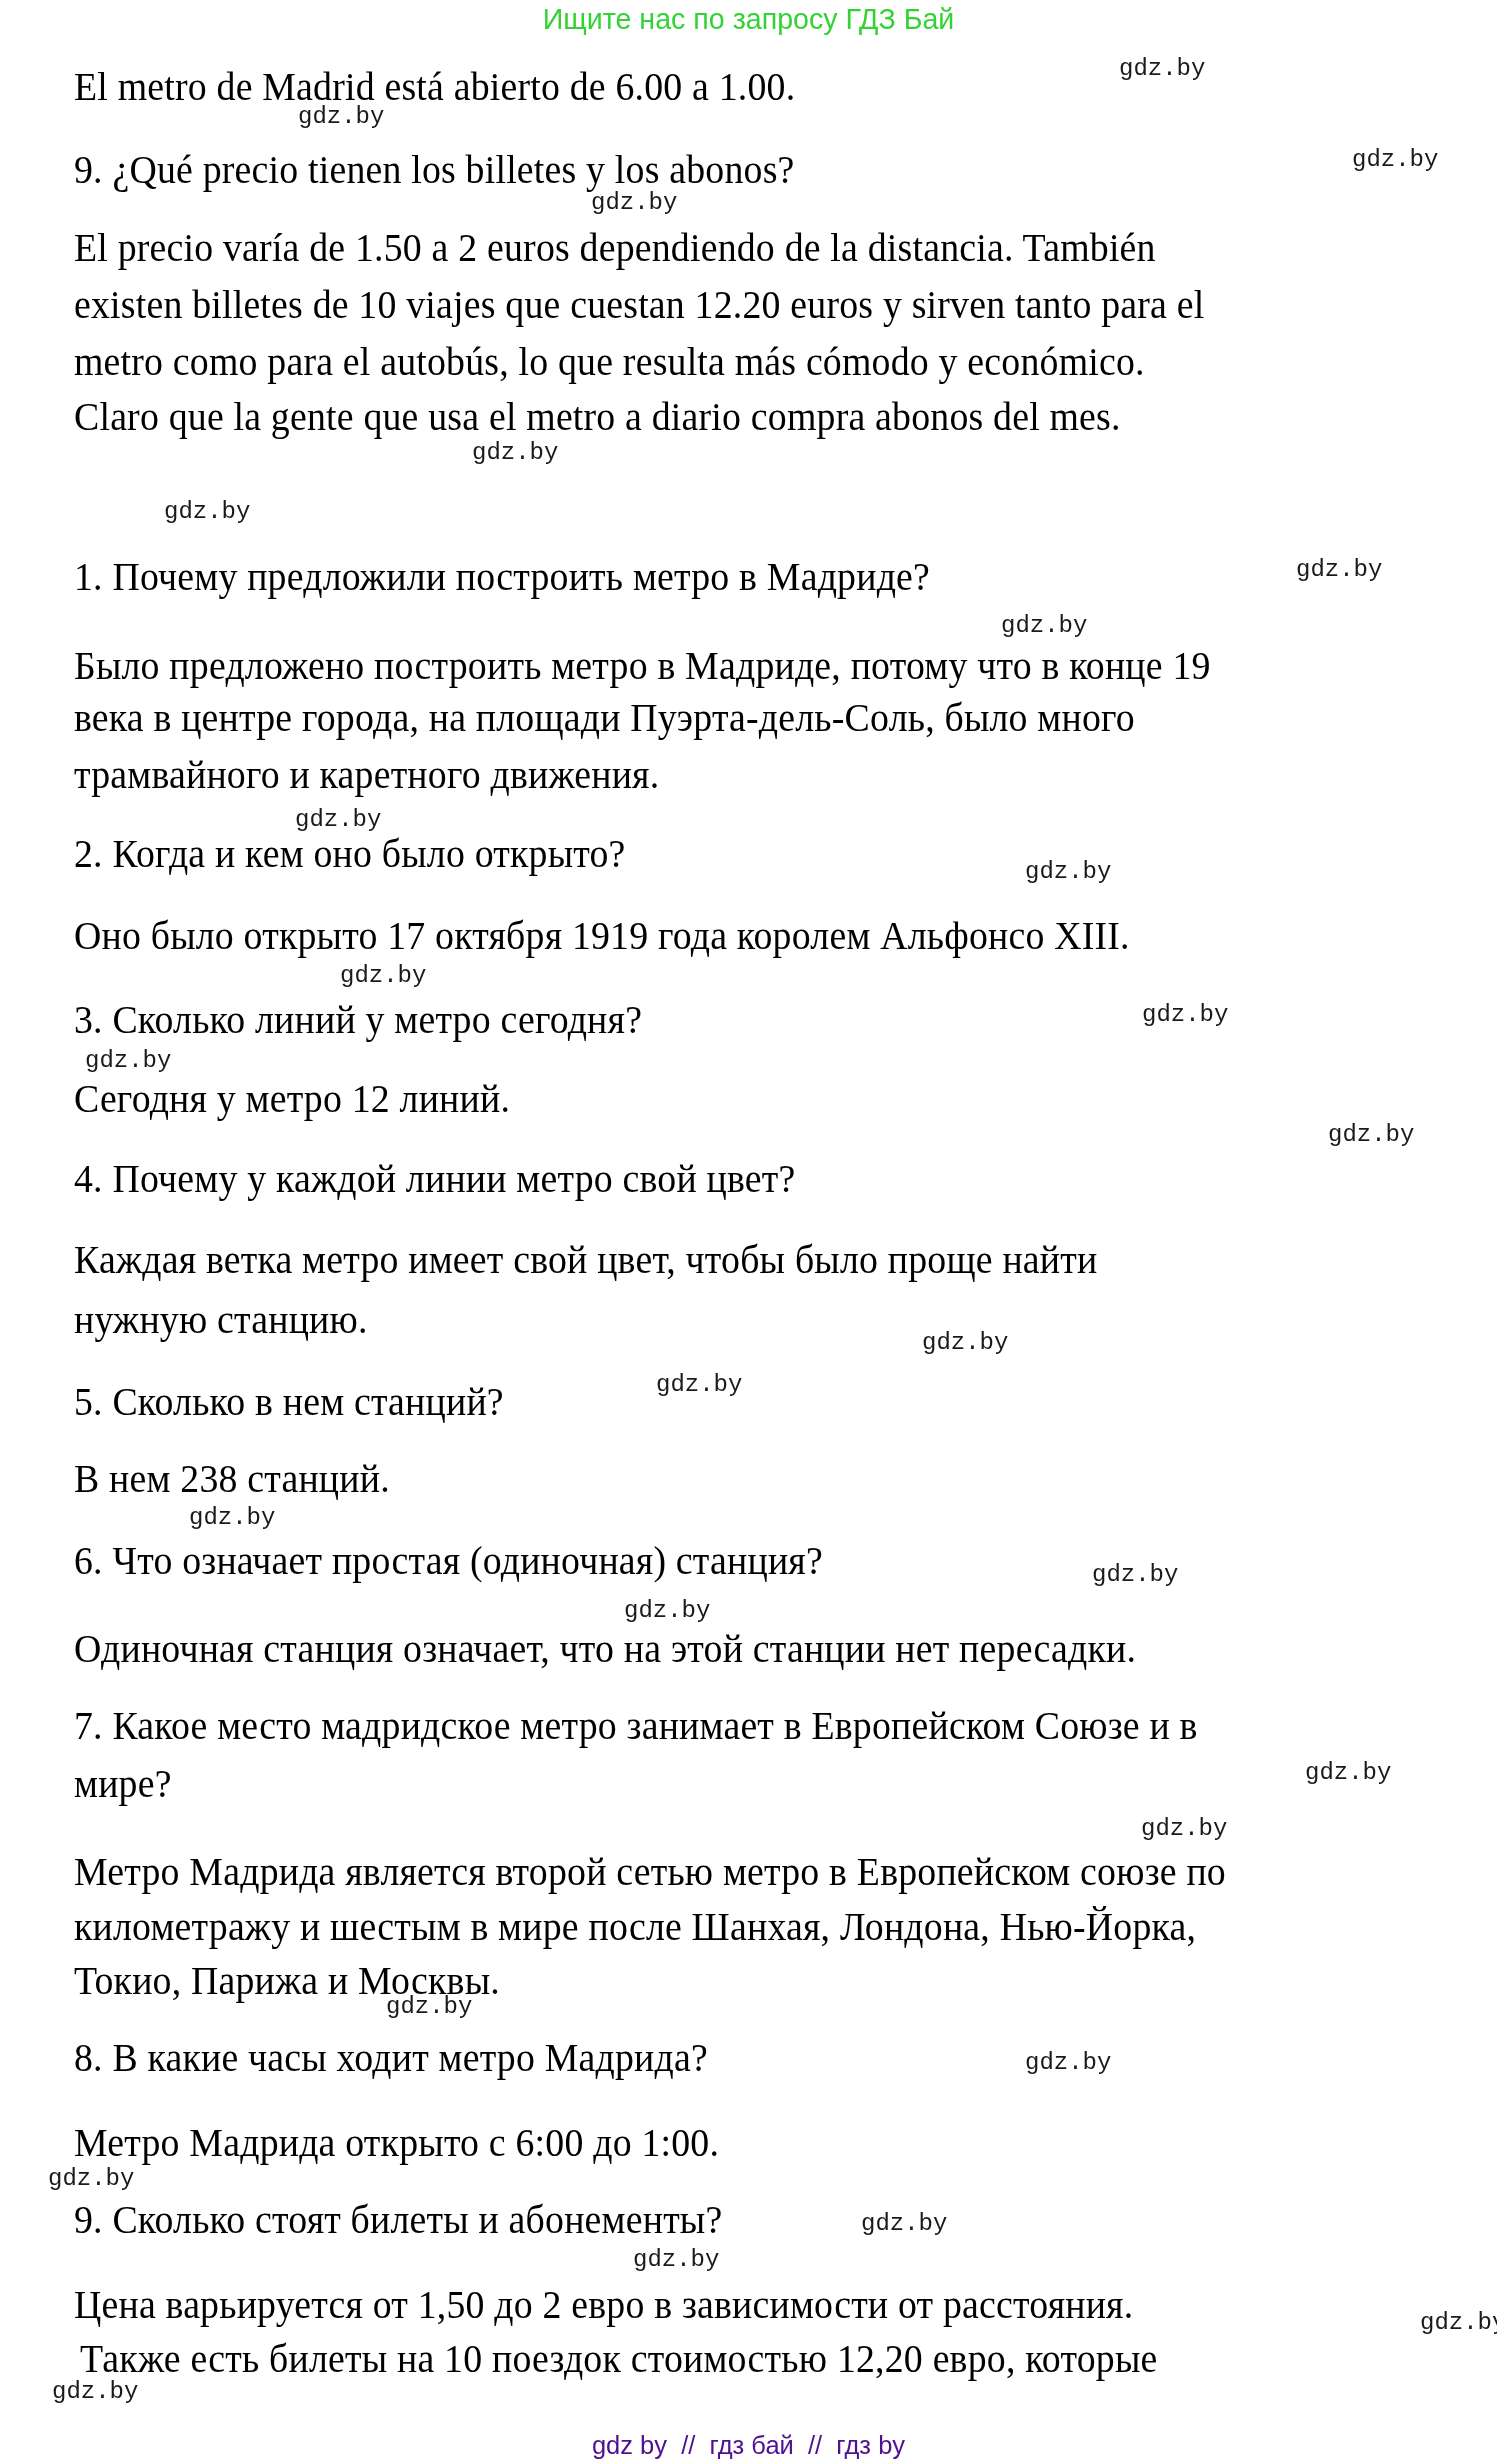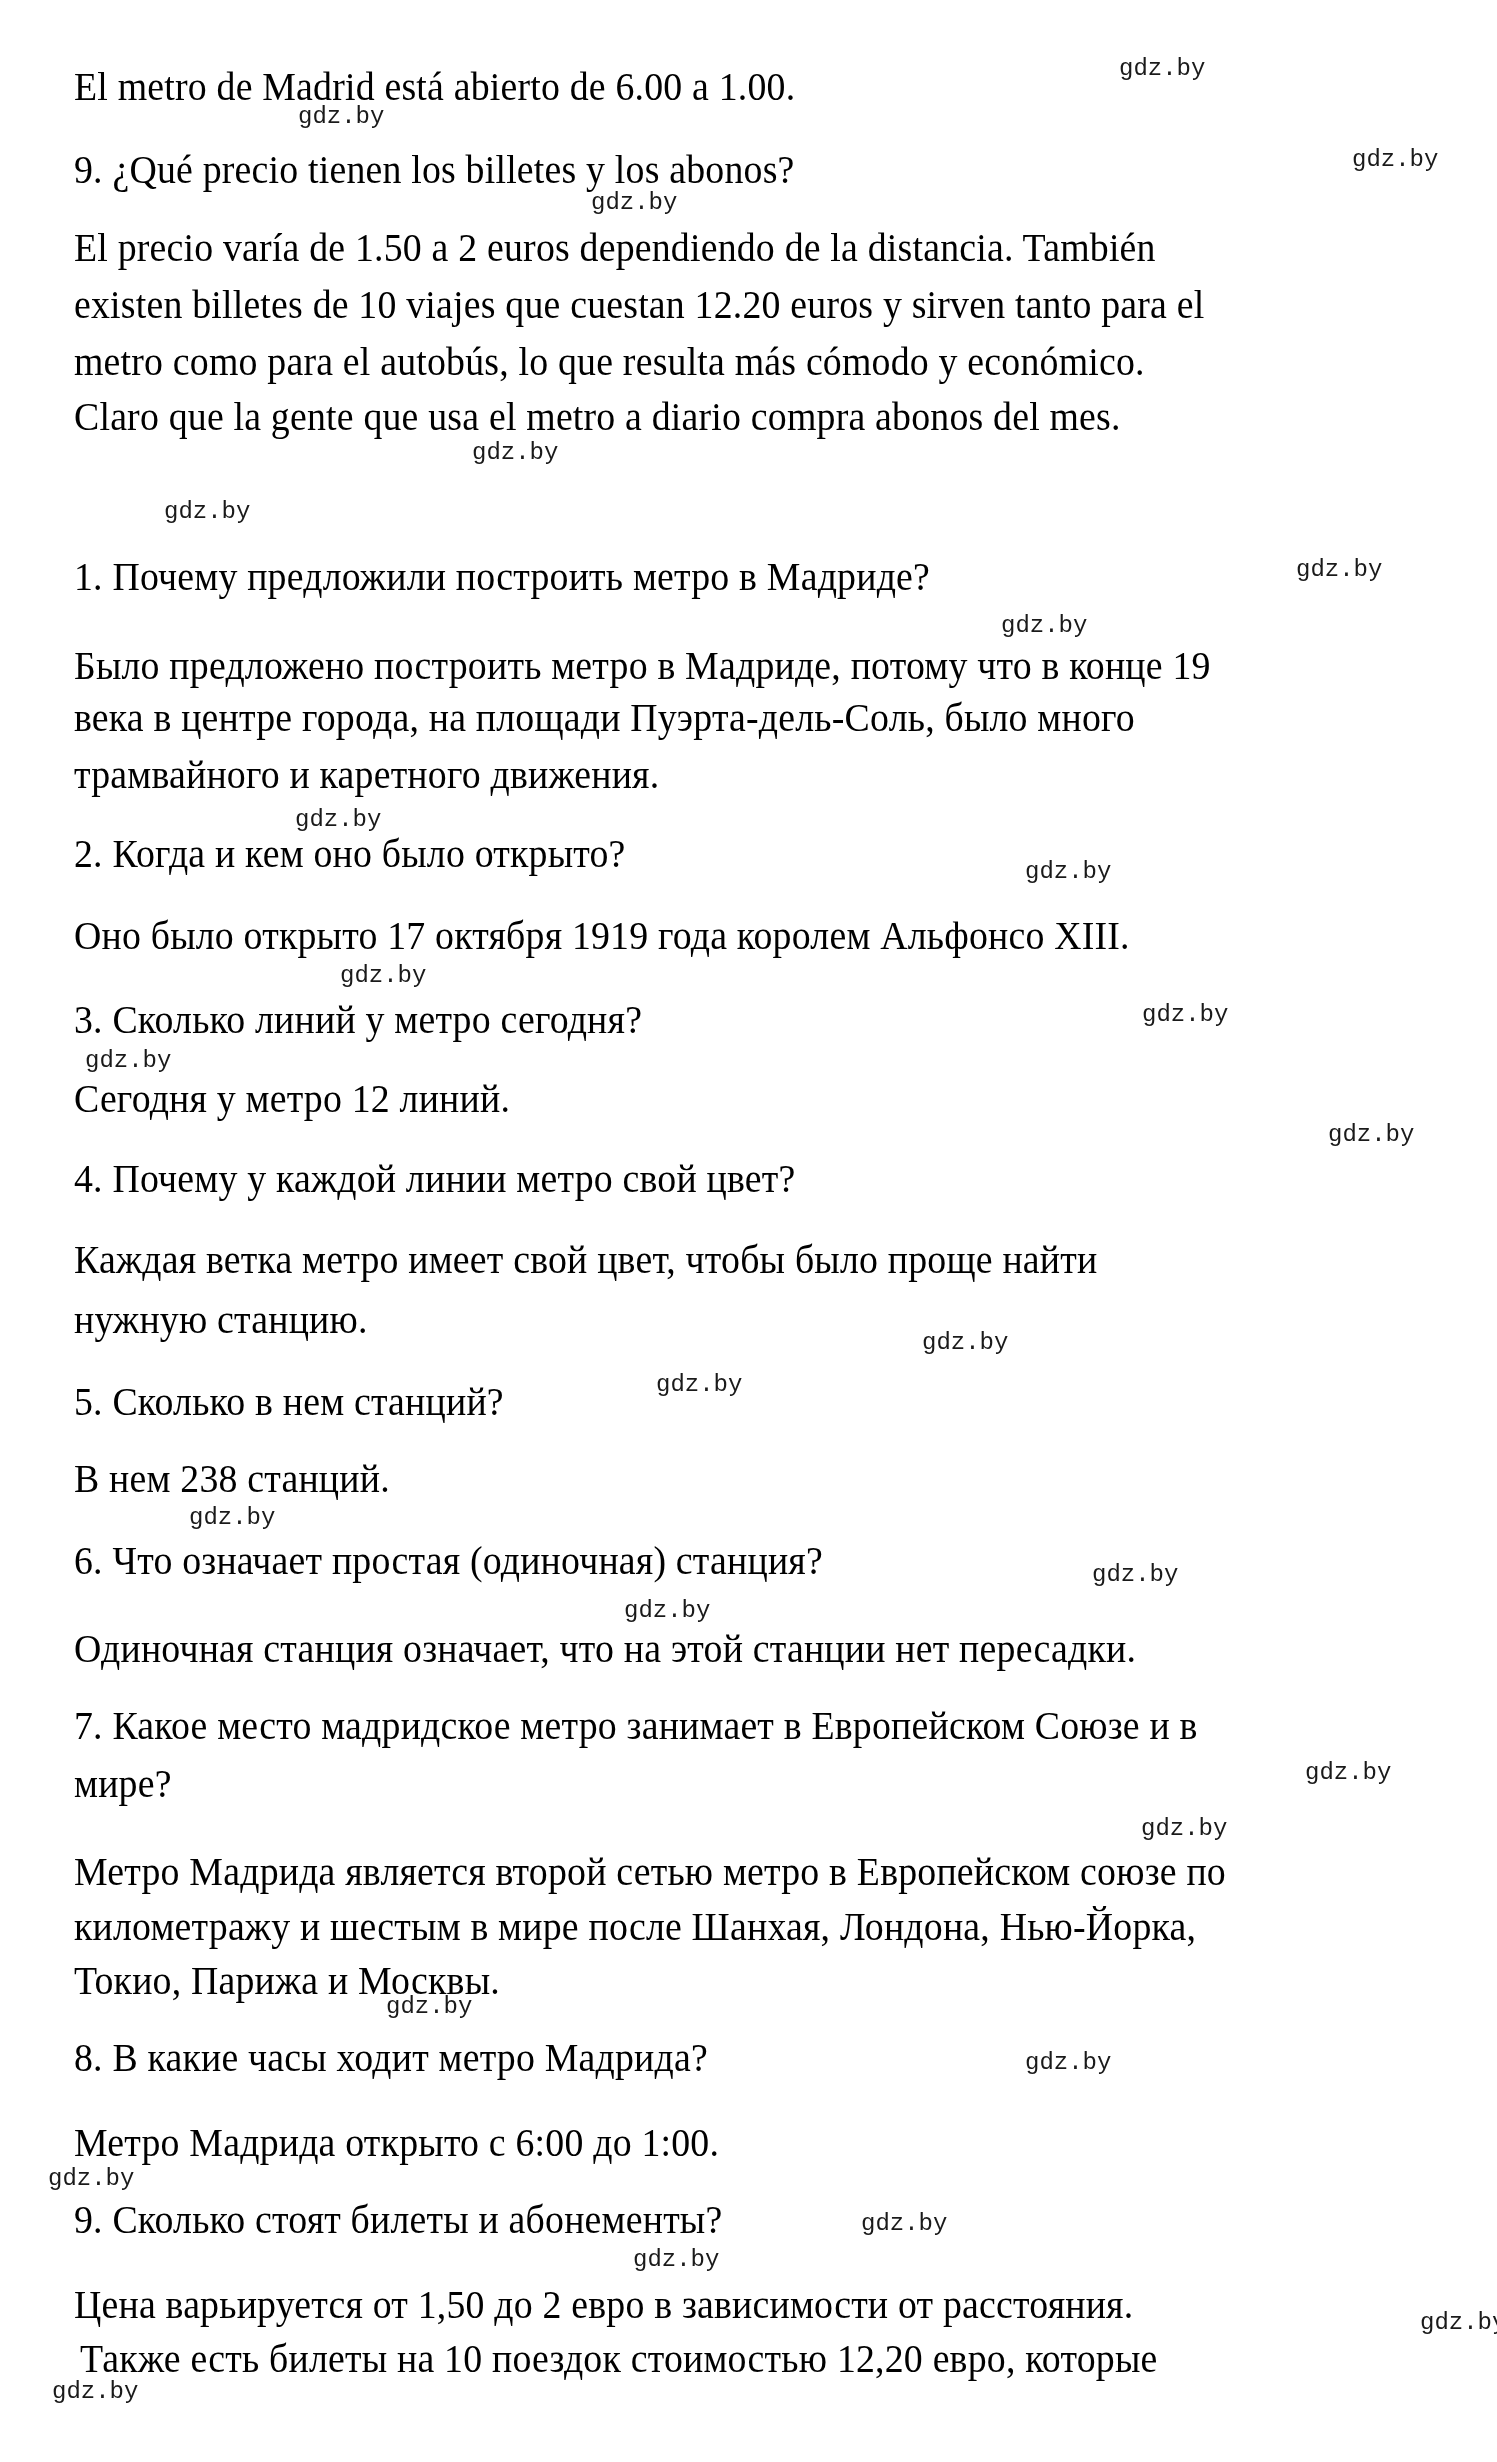--- a/index.html
+++ b/index.html
@@ -53,20 +53,21 @@
     font-family:"Liberation Sans", sans-serif;
     font-size:25.5px;
     color:var(--footer-purple);
     white-space:pre;
   }
 </style>
 </head>
 <body>
 
 <div class="page">
+  <div class="promo-header">Ищите нас по запросу ГДЗ Бай</div>
 
   <div>
       <div class="line" style="left: 74px; top: 64px;">El metro de Madrid está abierto de 6.00 a 1.00.</div>
       <div class="line" style="left: 74px; top: 147px;">9. ¿Qué precio tienen los billetes y los abonos?</div>
       <div class="line" style="left: 74px; top: 225px;">El precio varía de 1.50 a 2 euros dependiendo de la distancia. También</div>
       <div class="line" style="left: 74px; top: 282px;">existen billetes de 10 viajes que cuestan 12.20 euros y sirven tanto para el</div>
       <div class="line" style="left: 74px; top: 339px;">metro como para el autobús, lo que resulta más cómodo y económico.</div>
       <div class="line" style="left: 74px; top: 394px;">Claro que la gente que usa el metro a diario compra abonos del mes.</div>
       <div class="line" style="left: 74px; top: 554px;">1. Почему предложили построить метро в Мадриде?</div>
       <div class="line" style="left: 74px; top: 643px;">Было предложено построить метро в Мадриде, потому что в конце 19</div>
@@ -119,14 +120,15 @@
       <div class="wm" style="left: 1141px; top: 1816px;">gdz.by</div>
       <div class="wm" style="left: 386px; top: 1994px;">gdz.by</div>
       <div class="wm" style="left: 1025px; top: 2050px;">gdz.by</div>
       <div class="wm" style="left: 48px; top: 2166px;">gdz.by</div>
       <div class="wm" style="left: 861px; top: 2211px;">gdz.by</div>
       <div class="wm" style="left: 633px; top: 2247px;">gdz.by</div>
       <div class="wm" style="left: 1420px; top: 2310px;">gdz.by</div>
       <div class="wm" style="left: 52px; top: 2379px;">gdz.by</div>
     </div>
 
+  <div class="footer-watermark">gdz by  //  гдз бай  //  гдз by</div>
 </div>
 
 
 </body></html>

